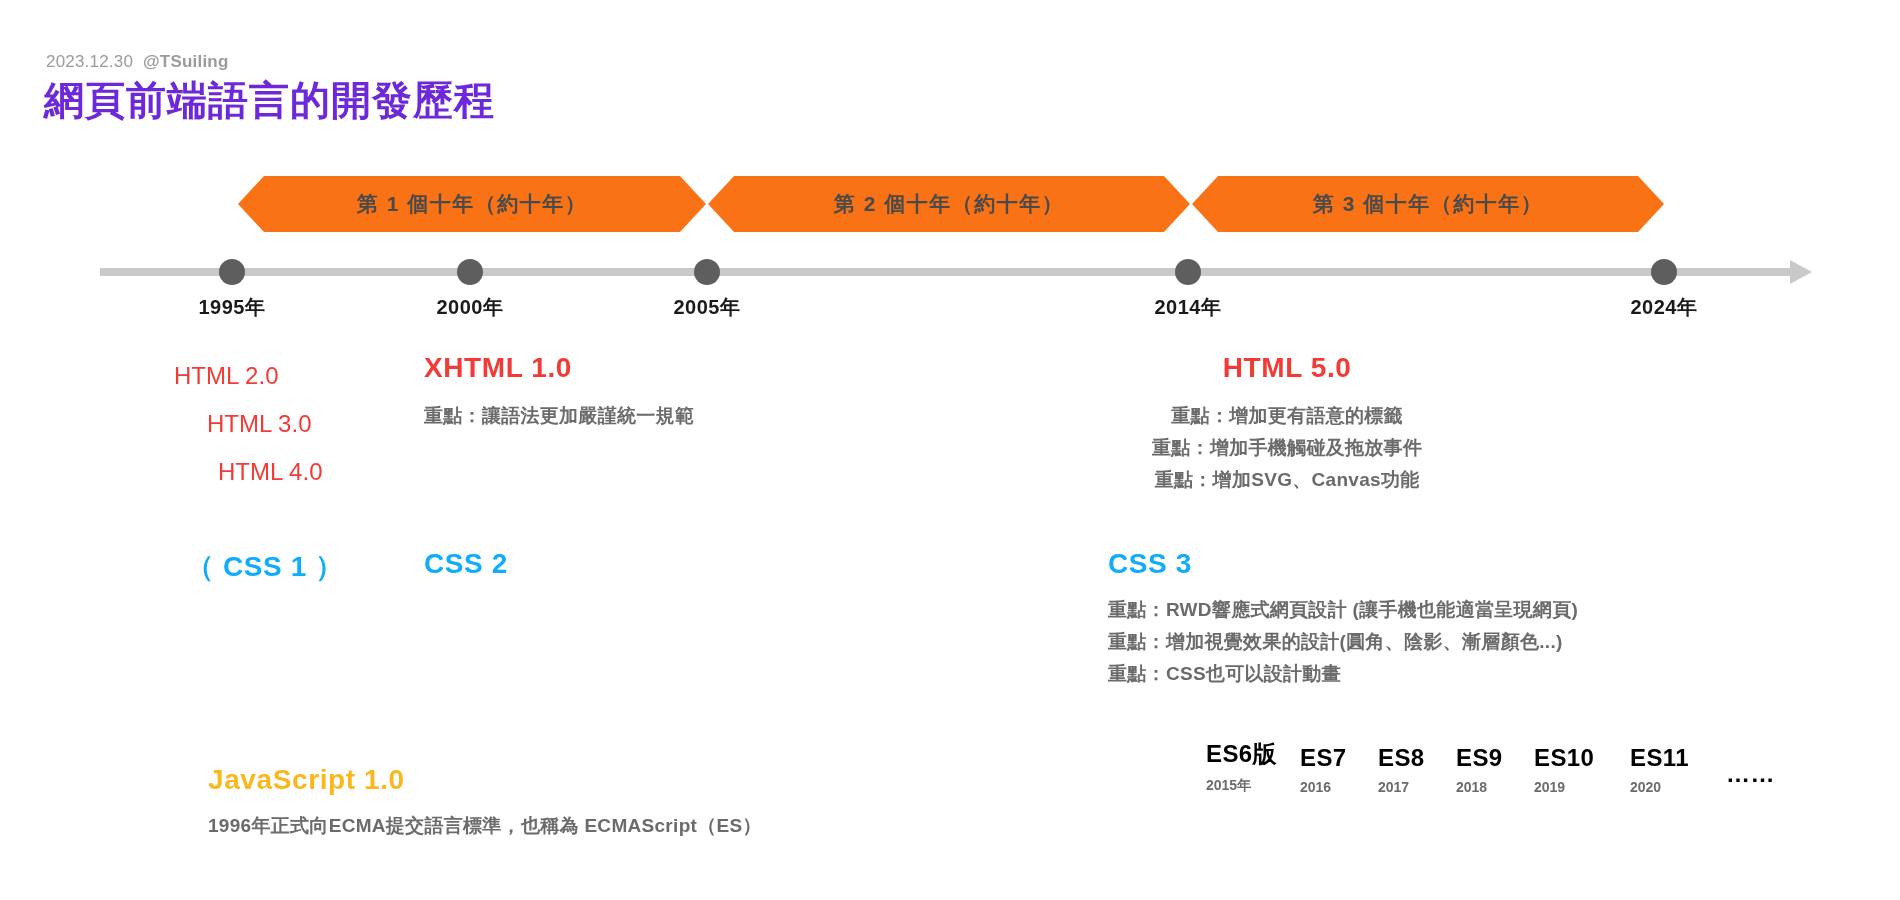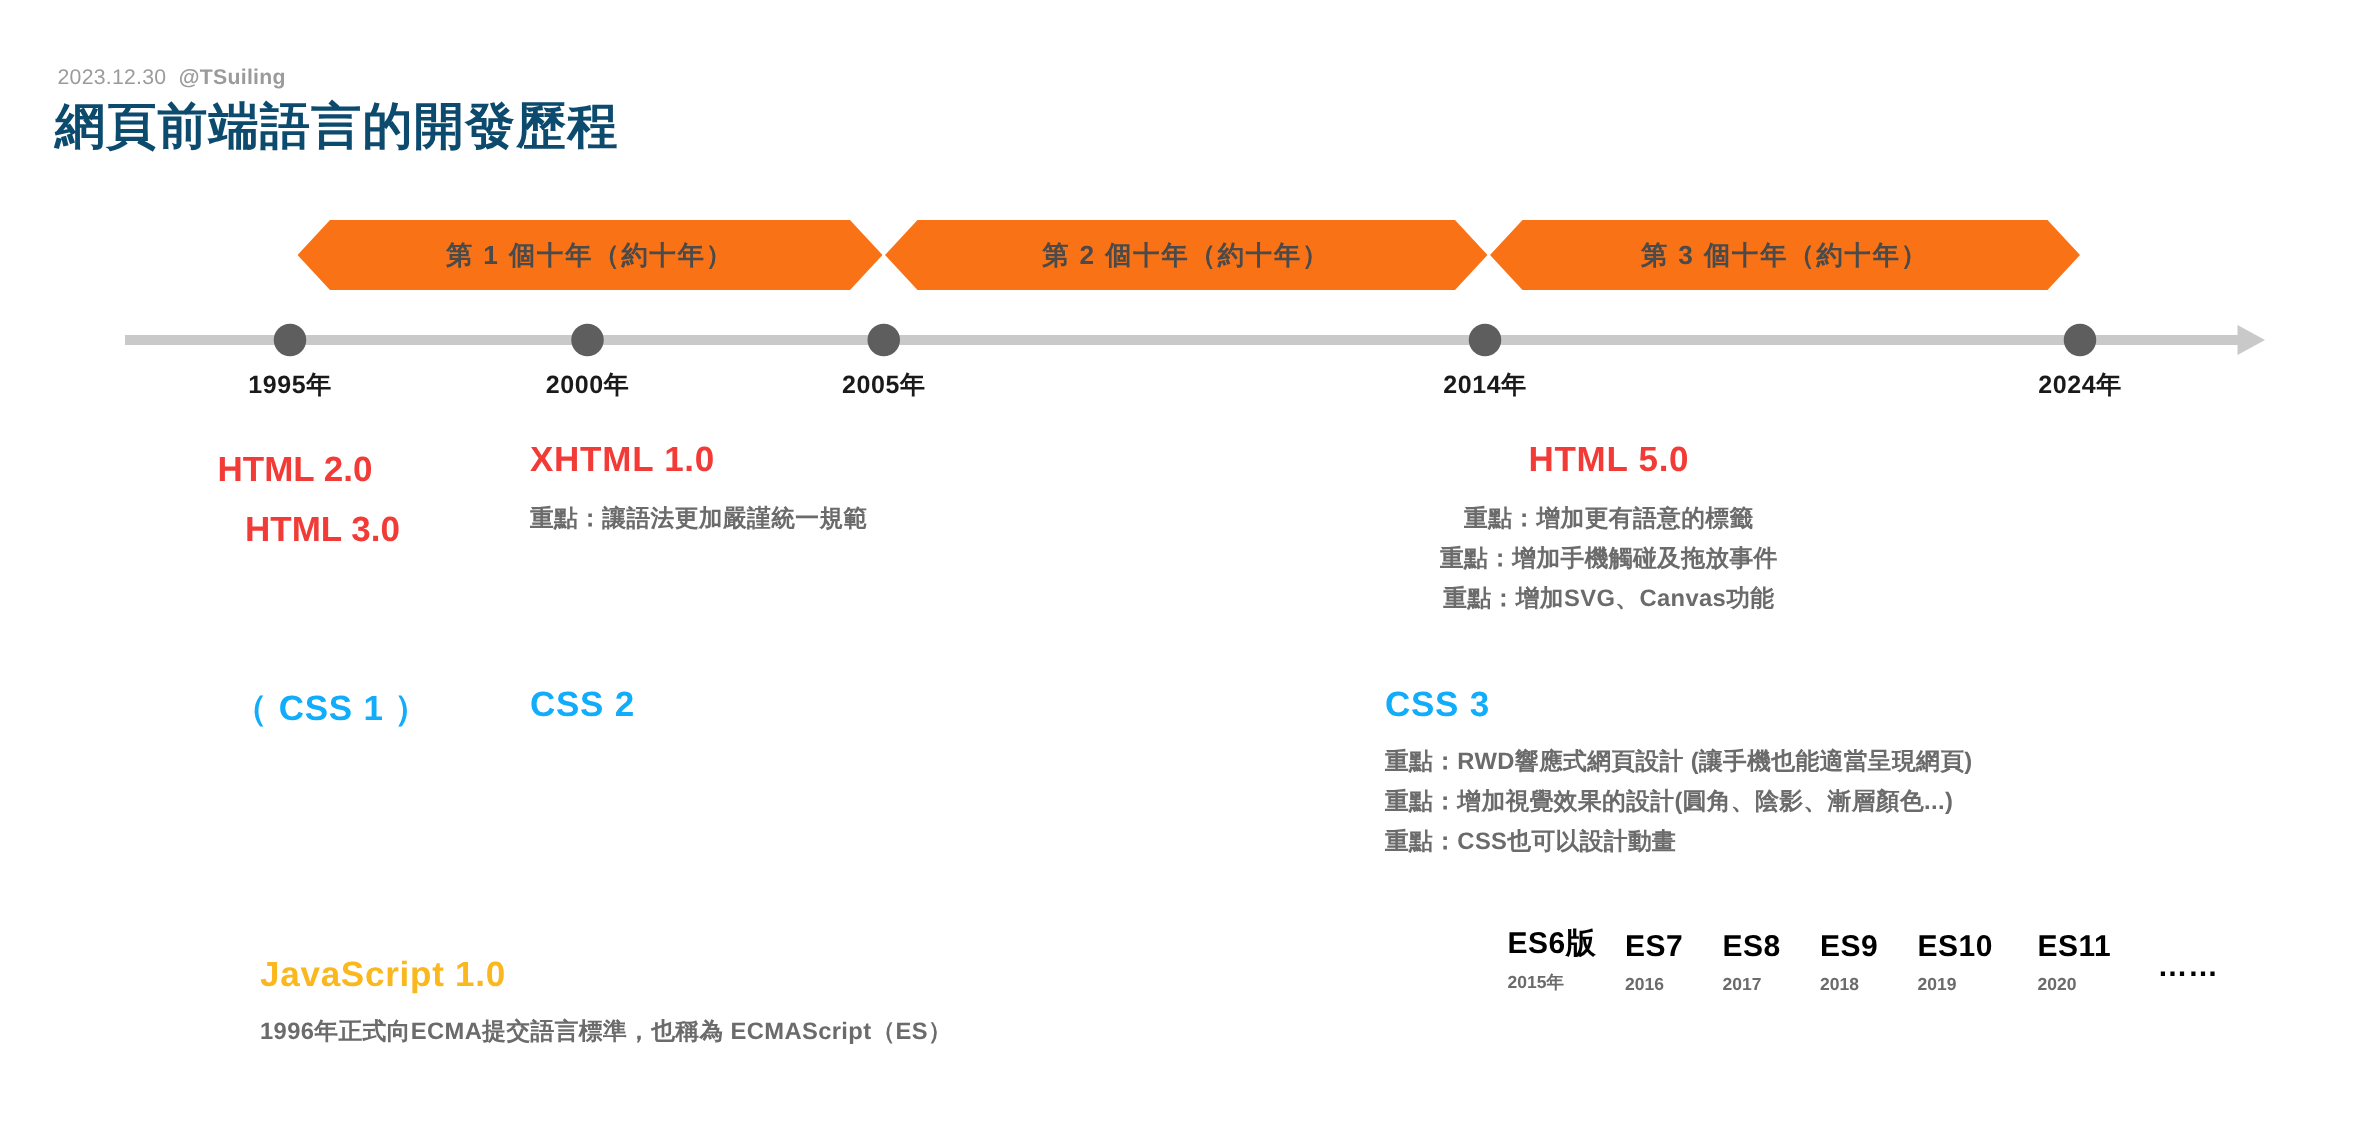--- a/index.html
+++ b/index.html
@@ -37,21 +37,21 @@
     font-weight: bold;
     margin-left: 10px;
     color: #9b9b9b;
   }
   .page-title {
     position: absolute;
     left: 44px;
     top: 57px;
     font-size: 40px;
     font-weight: bold;
-    color: #0c4a6e;
+    color: #6d28d9;
     letter-spacing: 1px;
     white-space: nowrap;
   }
 
   
   .decades {
     position: absolute;
     left: 0;
     top: 160px;
     width: 1900px;
@@ -132,22 +132,22 @@
   .note {
     font-size: 19px;
     font-weight: bold;
     color: #6b6b6b;
     letter-spacing: .3px;
     white-space: nowrap;
     line-height: 32px;
   }
 
   .stagger-line {
-    font-size: 28px;
-    font-weight: bold;
+    font-size: 24px;
+    font-weight: normal;
     color: #f23b36;
     white-space: nowrap;
     line-height: 48px;
   }
   .stagger-1 { padding-left: 0px; }
   .stagger-2 { padding-left: 22px; text-align: center; }
   .stagger-3 { padding-left: 44px; }
 
   
   .es-row {
@@ -208,20 +208,21 @@
 
   <div class="tick-label" id="tick-0" style="left: 232px;">1995年</div>
   <div class="tick-label" id="tick-1" style="left: 470px;">2000年</div>
   <div class="tick-label" id="tick-2" style="left: 707px;">2005年</div>
   <div class="tick-label" id="tick-3" style="left: 1188px;">2014年</div>
   <div class="tick-label" id="tick-4" style="left: 1664px;">2024年</div>
 
   <div class="block" style="left:174px; top:336px;">
     <div class="stagger-line stagger-1">HTML 2.0</div>
     <div class="stagger-line stagger-2">HTML 3.0</div>
+    <div class="stagger-line stagger-3">HTML 4.0</div>
   </div>
 
   <div class="block" style="left:424px; top:336px;">
     <div class="block-title title-red">XHTML 1.0</div>
     <div class="note" style="margin-top:16px;">重點：讓語法更加嚴謹統一規範</div>
   </div>
 
   <div class="block" style="left:1152px; top:336px;text-align:center;">
     <div class="block-title title-red">HTML 5.0</div>
     <div class="note" style="margin-top:16px;">重點：增加更有語意的標籤</div>

